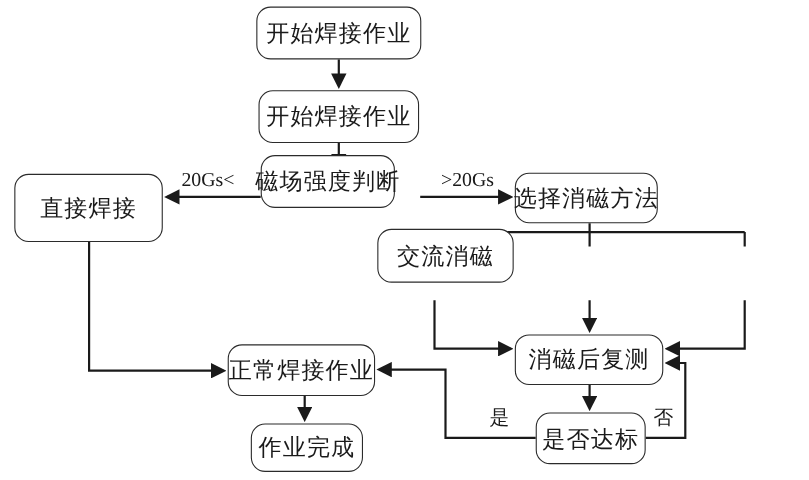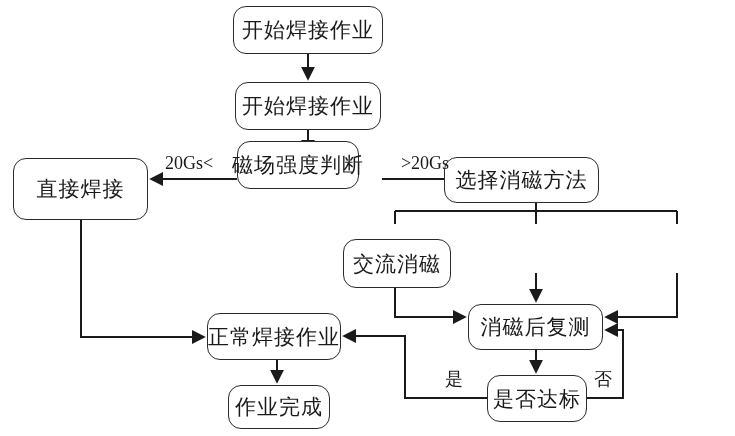--- a/index.html
+++ b/index.html
@@ -82,23 +82,23 @@
   </svg>
 
   <div class="node" style="left:233px; top:6px;   width:150px; height:48px">开始焊接作业</div>
 
   <div class="node" style="left:235px; top:82px;  width:146px; height:48px">开始焊接作业</div>
 
   <div class="node" style="left:237px; top:141px; width:122px; height:48px">磁场强度判断</div>
 
   <div class="node" style="left:13px;  top:158px; width:135px; height:62px">直接焊接</div>
 
-  <div class="node" style="left:444px; top:157px; width:155px; height:46px">选择消磁方法</div>
+  <div class="node" style="left:468px; top:157px; width:130px; height:46px">选择消磁方法</div>
 
-  <div class="node" style="left:343px; top:239px; width:108px; height:49px">交流消磁</div>
+  <div class="node" style="left:343px; top:208px; width:124px; height:49px">交流消磁</div>
 
 
 
   <div class="node" style="left:468px; top:304px; width:135px; height:46px">消磁后复测</div>
 
   <div class="node" style="left:207px; top:313px; width:134px; height:47px">正常焊接作业</div>
 
   <div class="node" style="left:487px; top:375px; width:100px; height:47px">是否达标</div>
 
   <div class="node" style="left:228px; top:385px; width:102px; height:44px">作业完成</div>

